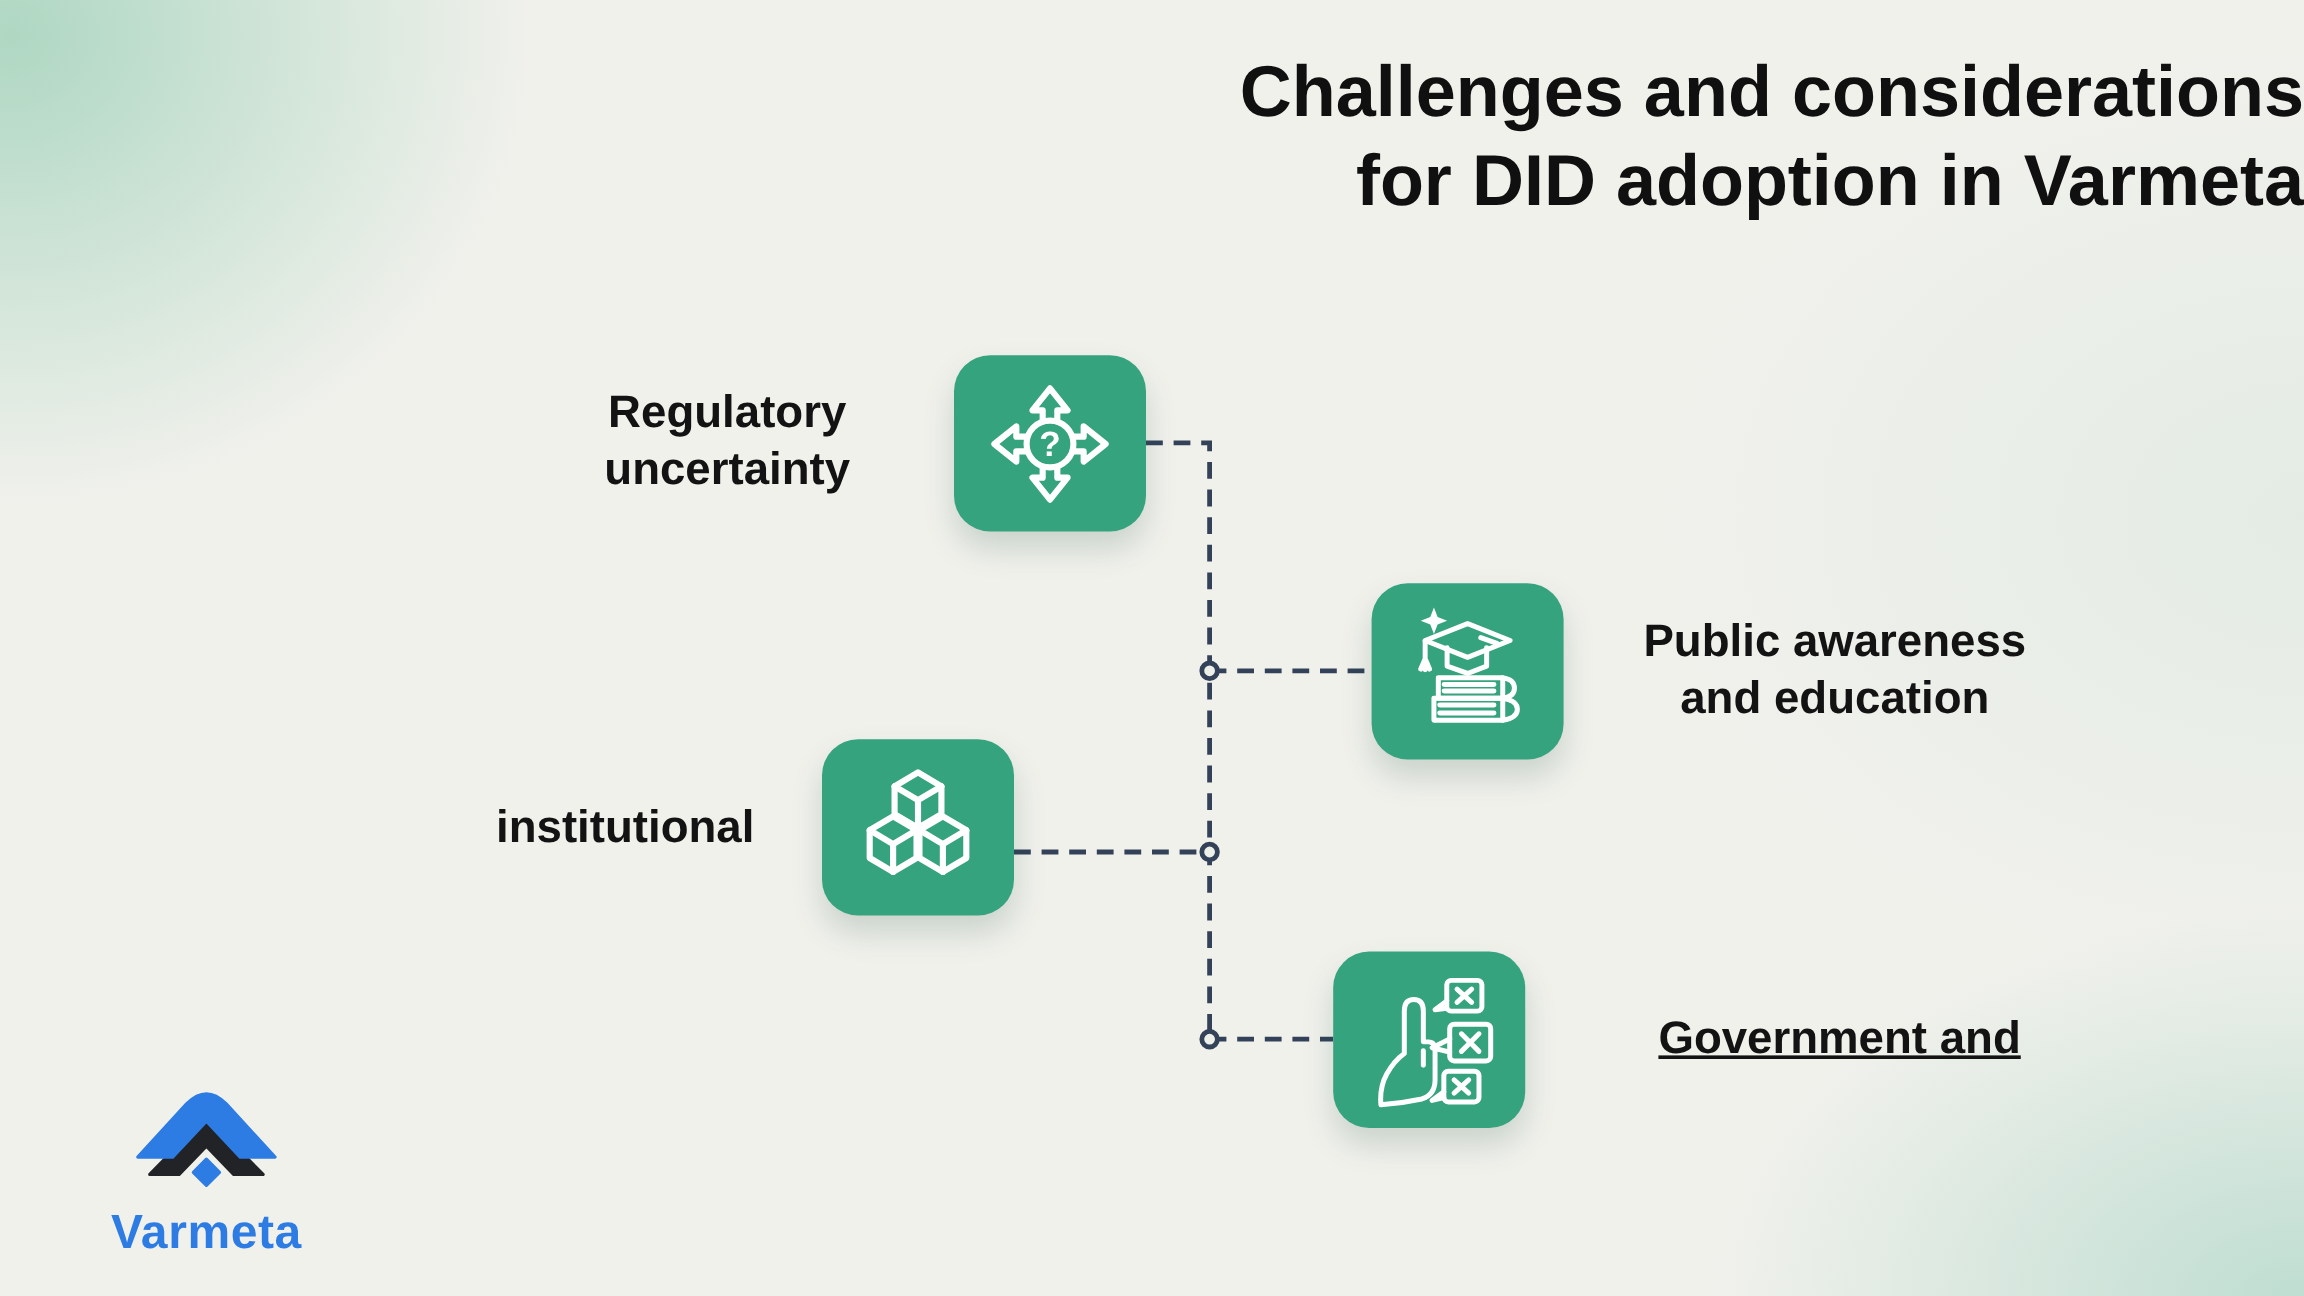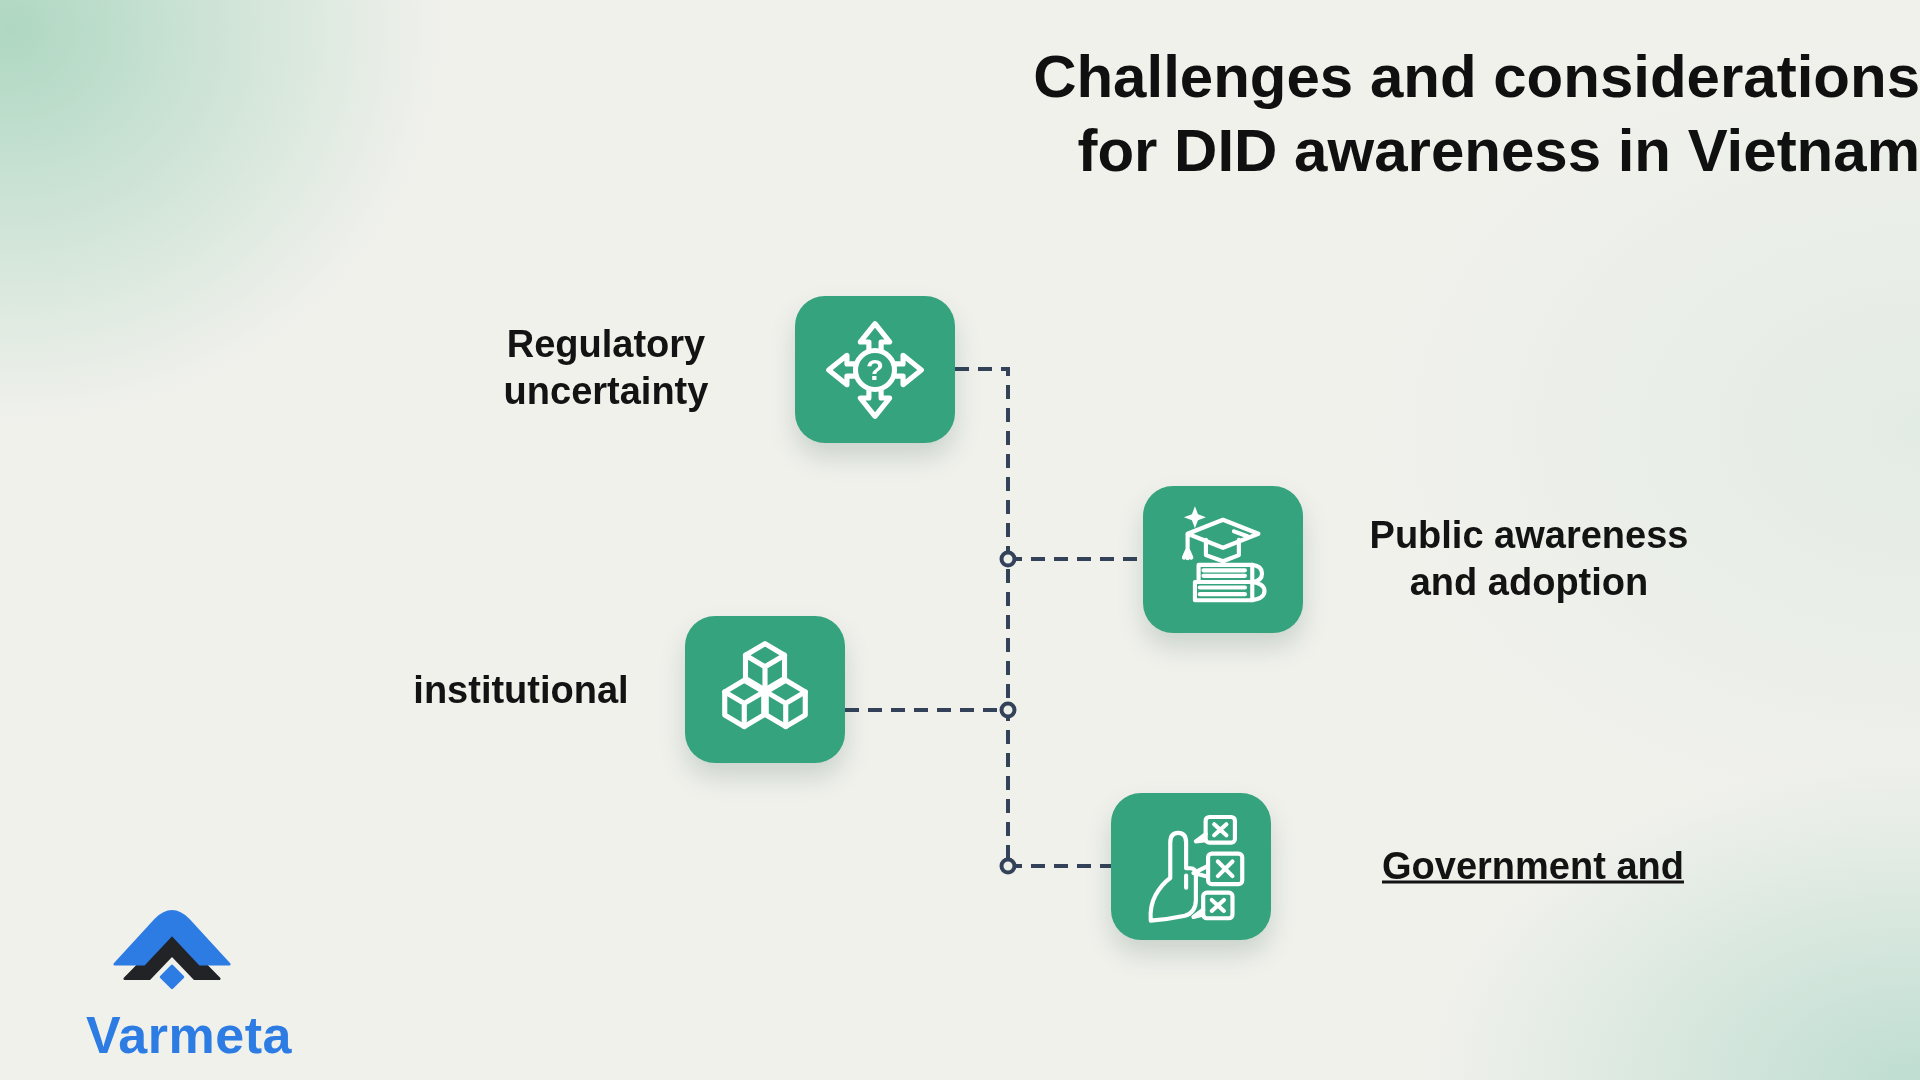--- a/index.html
+++ b/index.html
@@ -53,32 +53,32 @@
     line-height:47px; color:var(--label-text,#131313);
   }
   .label-1 { left:606px;  top:368px; }
   .label-2 { left:1529px; top:559px; }
   .label-3 { left:521px;  top:690px; }
   .label-4 { left:1533px; top:866px;text-decoration:underline; }
 
   .logo { position:absolute; left:86px; top:906px; width:172px; text-align:center; }
   .logo-mark { width:118px; height:91px; display:block; margin:0 auto; }
   .logo-text {
-    margin-top:8px; font-size:52px; font-weight:600;
+    margin-top:8px; font-size:40px; font-weight:600;
     color:var(--logo-blue,#2d7ce4); letter-spacing:0.5px;
   }
 </style>
 </head>
 <body>
 
 <div class="canvas">
 
   <div class="title">
     <div>Challenges and considerations</div>
-    <div>for DID awareness in Vietnam</div>
+    <div>for DID adoption in Varmeta</div>
   </div>
 
   <svg class="connectors" viewBox="0 0 1920 1080">
     <path d="M955,369 L1008,369 L1008,866"></path>
     <path d="M1008,559 L1143,559"></path>
     <path d="M845,710 L1008,710"></path>
     <path d="M1008,866 L1111,866"></path>
     <circle cx="1008" cy="559" r="6.5"></circle>
     <circle cx="1008" cy="710" r="6.5"></circle>
     <circle cx="1008" cy="866" r="6.5"></circle>
@@ -109,21 +109,21 @@
       <path class="ln sw34" d="M30,54 L74,54 L74,68 L30,68 Z"></path>
       <path class="ln sw34" d="M74,54 Q82,55 82,61 Q82,67 74,68"></path>
       <path class="ln sw34" d="M34,58.5 L68,58.5 M34,63 L68,63"></path>
       <path class="ln sw34" d="M27,68 L74,68 L74,83 L27,83 Z"></path>
       <path class="ln sw34" d="M74,68 Q84,69.5 84,75.5 Q84,81.5 74,83"></path>
       <path class="ln sw34" d="M31,72.5 L68,72.5 M31,78 L68,78"></path>
     </svg>
   </div>
   <div class="label label-2">
     <div>Public awareness</div>
-    <div>and adoption</div>
+    <div>and education</div>
   </div>
 
   <div class="icon-box box-3">
     <svg viewBox="0 0 100 100">
       <path class="ln sw4" d="M50,12 L66,21.5 L66,40.5 L50,50 L34,40.5 L34,21.5 Z"></path>
       <path class="ln sw4" d="M34,21.5 L50,31 L66,21.5 M50,31 L50,50"></path>
       <path class="ln sw4" d="M33,42 L49,51.5 L49,70.5 L33,80 L17,70.5 L17,51.5 Z"></path>
       <path class="ln sw4" d="M17,51.5 L33,61 L49,51.5 M33,61 L33,80"></path>
       <path class="ln sw4" d="M67,42 L83,51.5 L83,70.5 L67,80 L51,70.5 L51,51.5 Z"></path>
       <path class="ln sw4" d="M51,51.5 L67,61 L83,51.5 M67,61 L67,80"></path>

